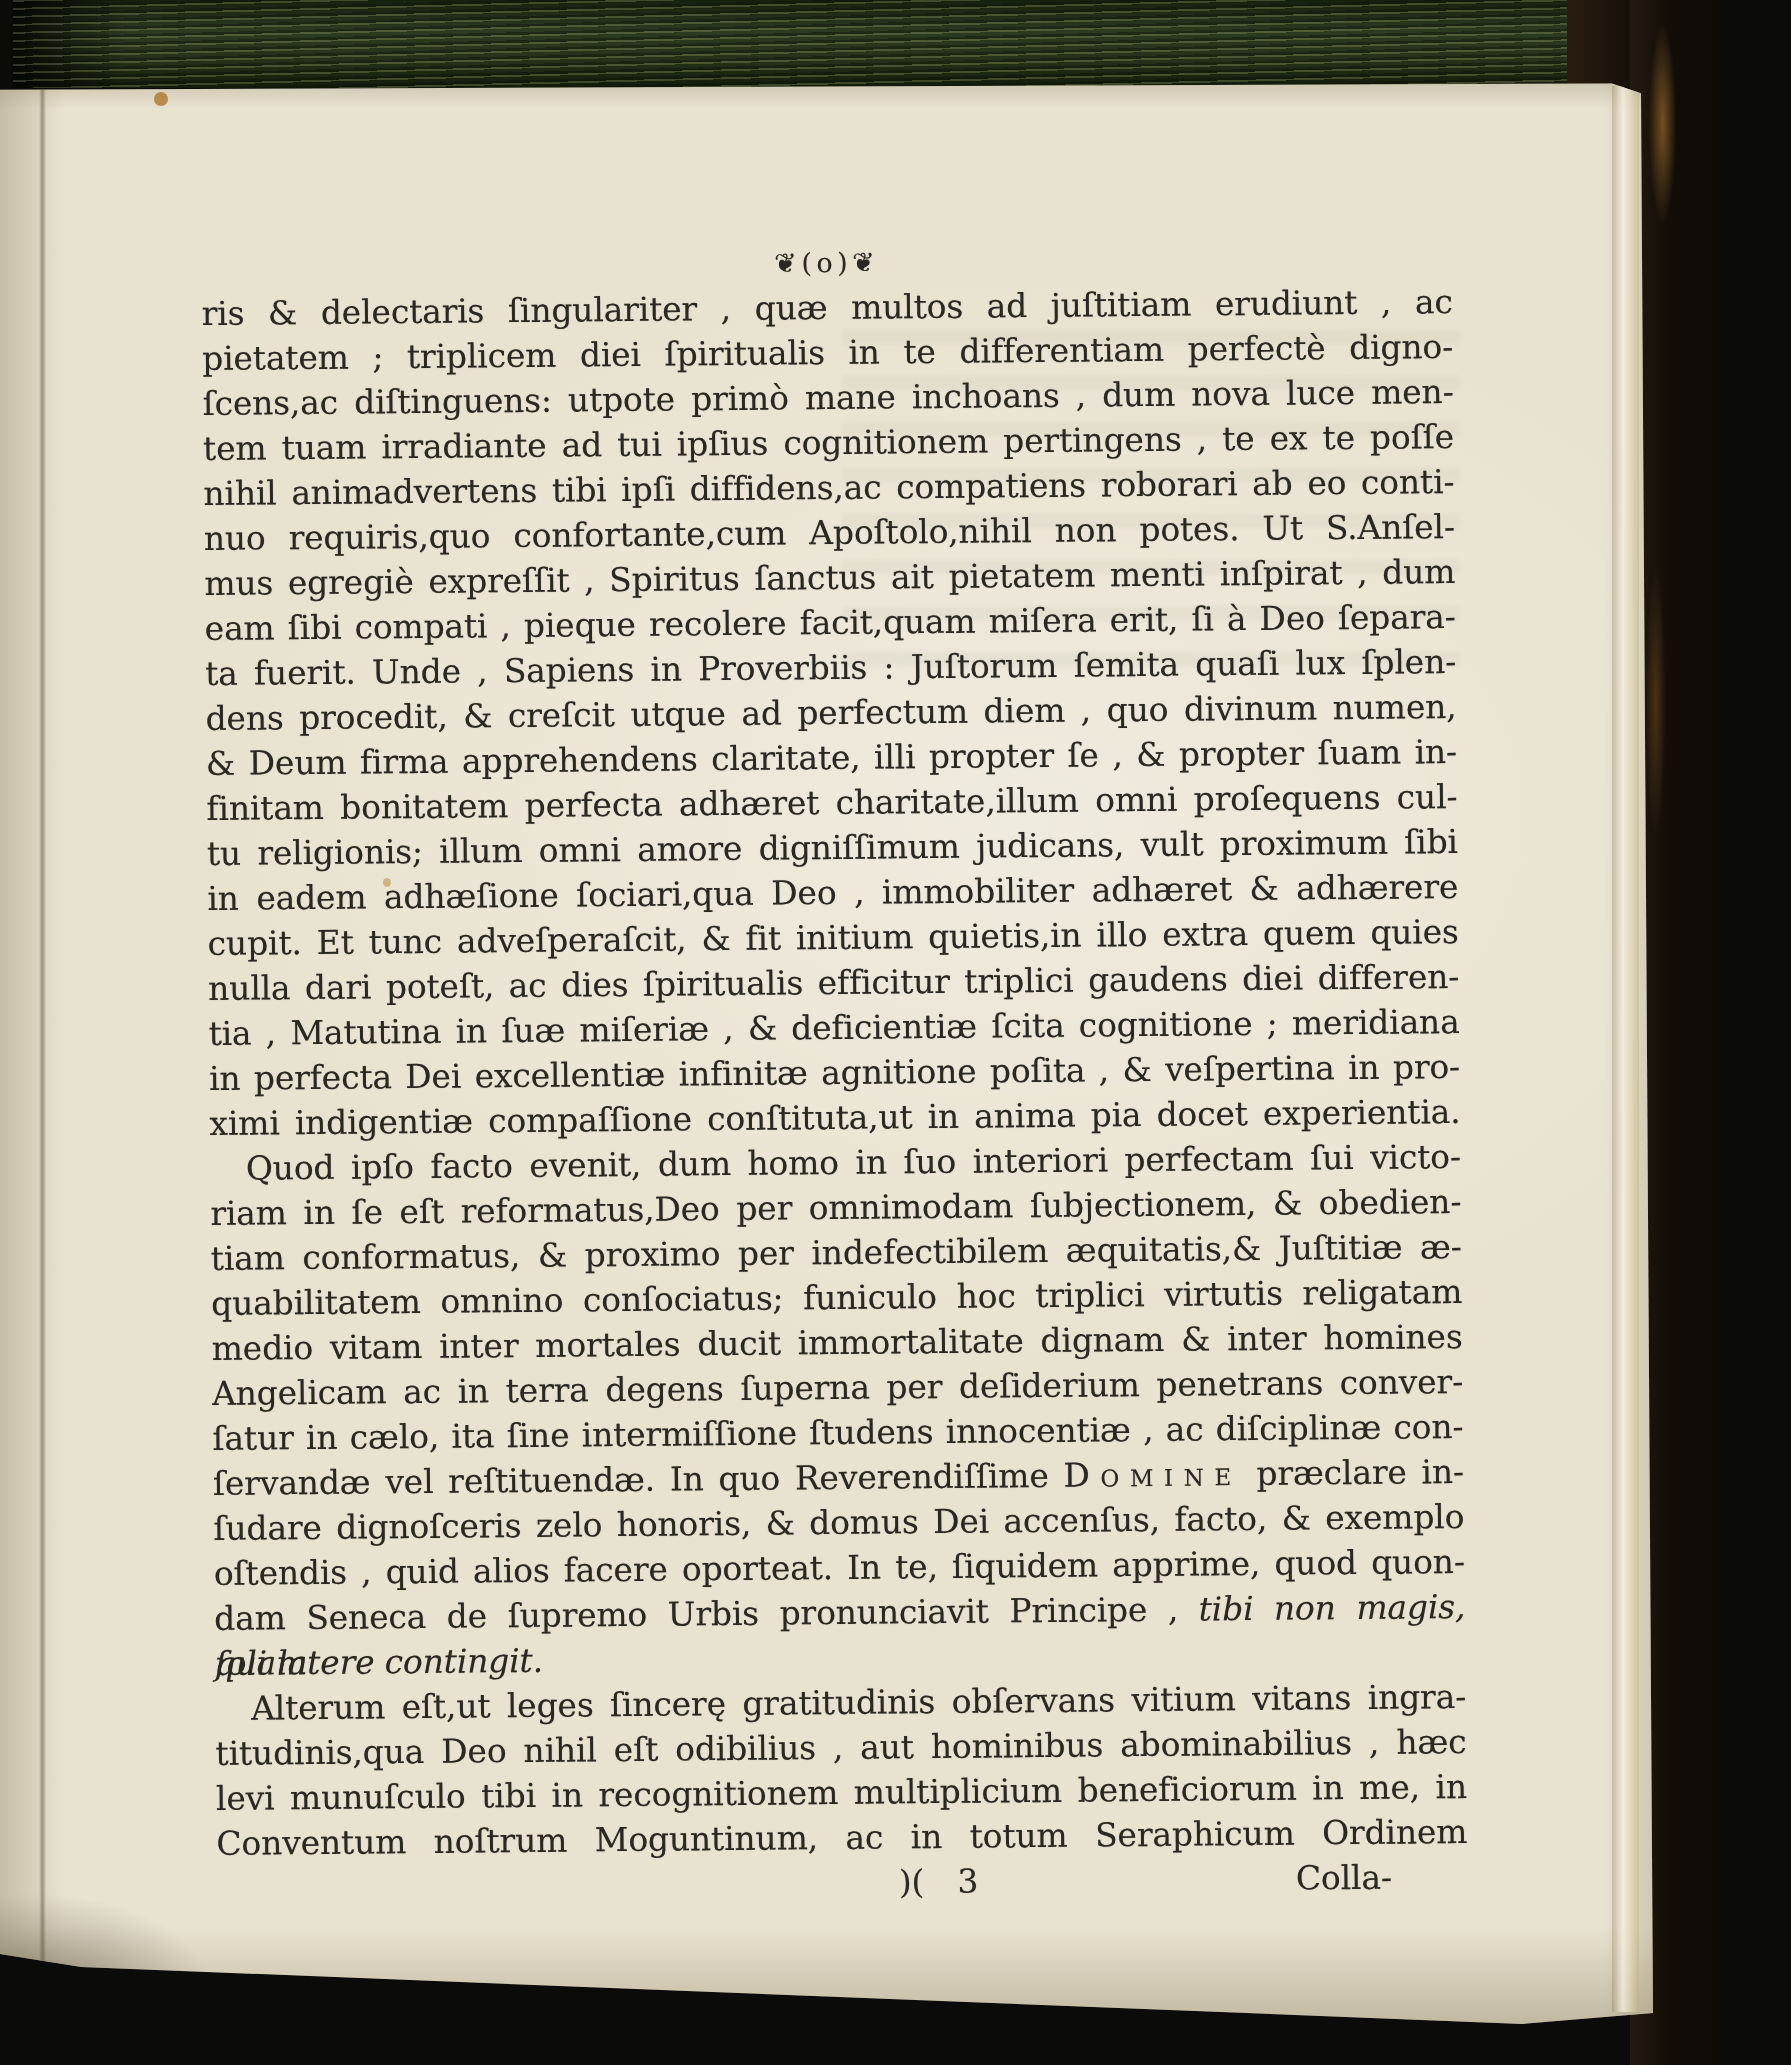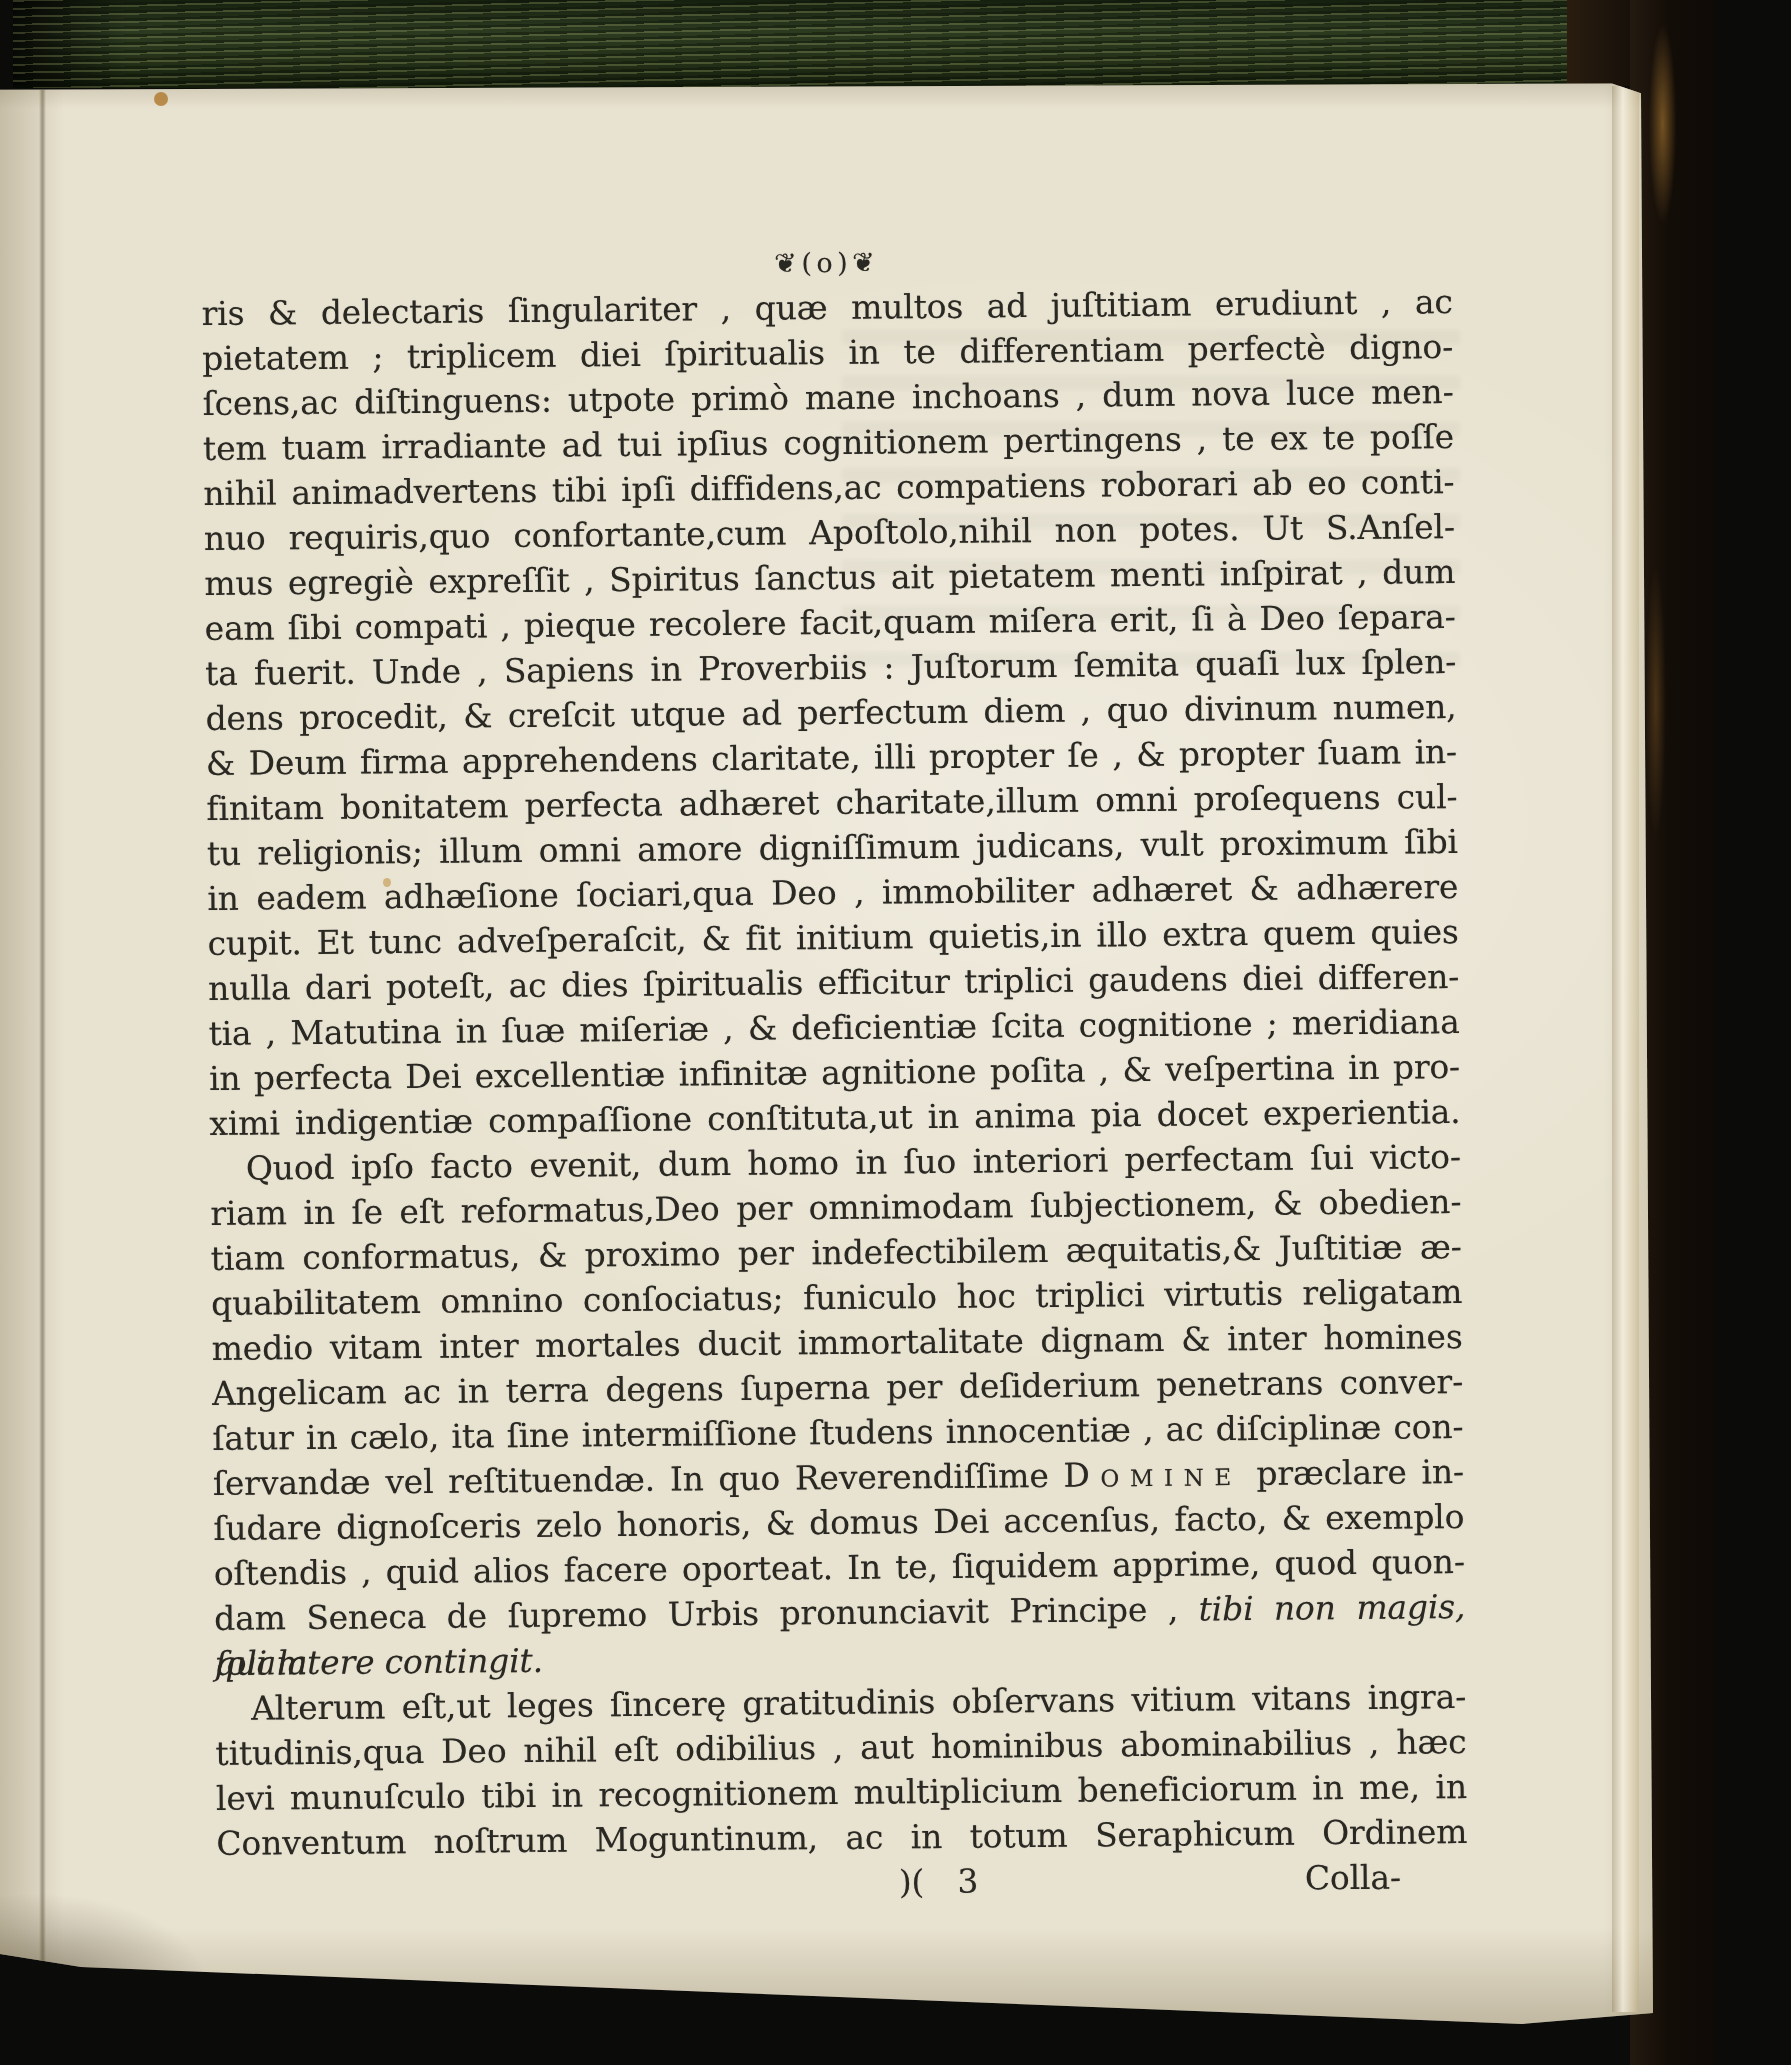--- a/index.html
+++ b/index.html
@@ -93,21 +93,21 @@
     height:45px;line-height:45px;
     text-align:justify;text-align-last:justify;
     white-space:normal;
   }
   .line.indent{text-indent:36px;}
   .line.no-just{text-align-last:left;}
   .it{font-style:italic;}
   .sc{font-variant:small-caps;letter-spacing:.32em;}
   .footer-line{position:relative;height:45px;line-height:45px;}
   .sig{position:absolute;left:682px;word-spacing:23px;}
-  .catch{position:absolute;right:67px;}
+  .catch{position:absolute;right:76px;}
 </style>
 </head>
 <body>
 
 <div class="edges-top"></div>
 <div class="corner-brown"></div>
 <div class="cover-right"></div>
 
 <div class="page">
   <div class="crease"></div>

